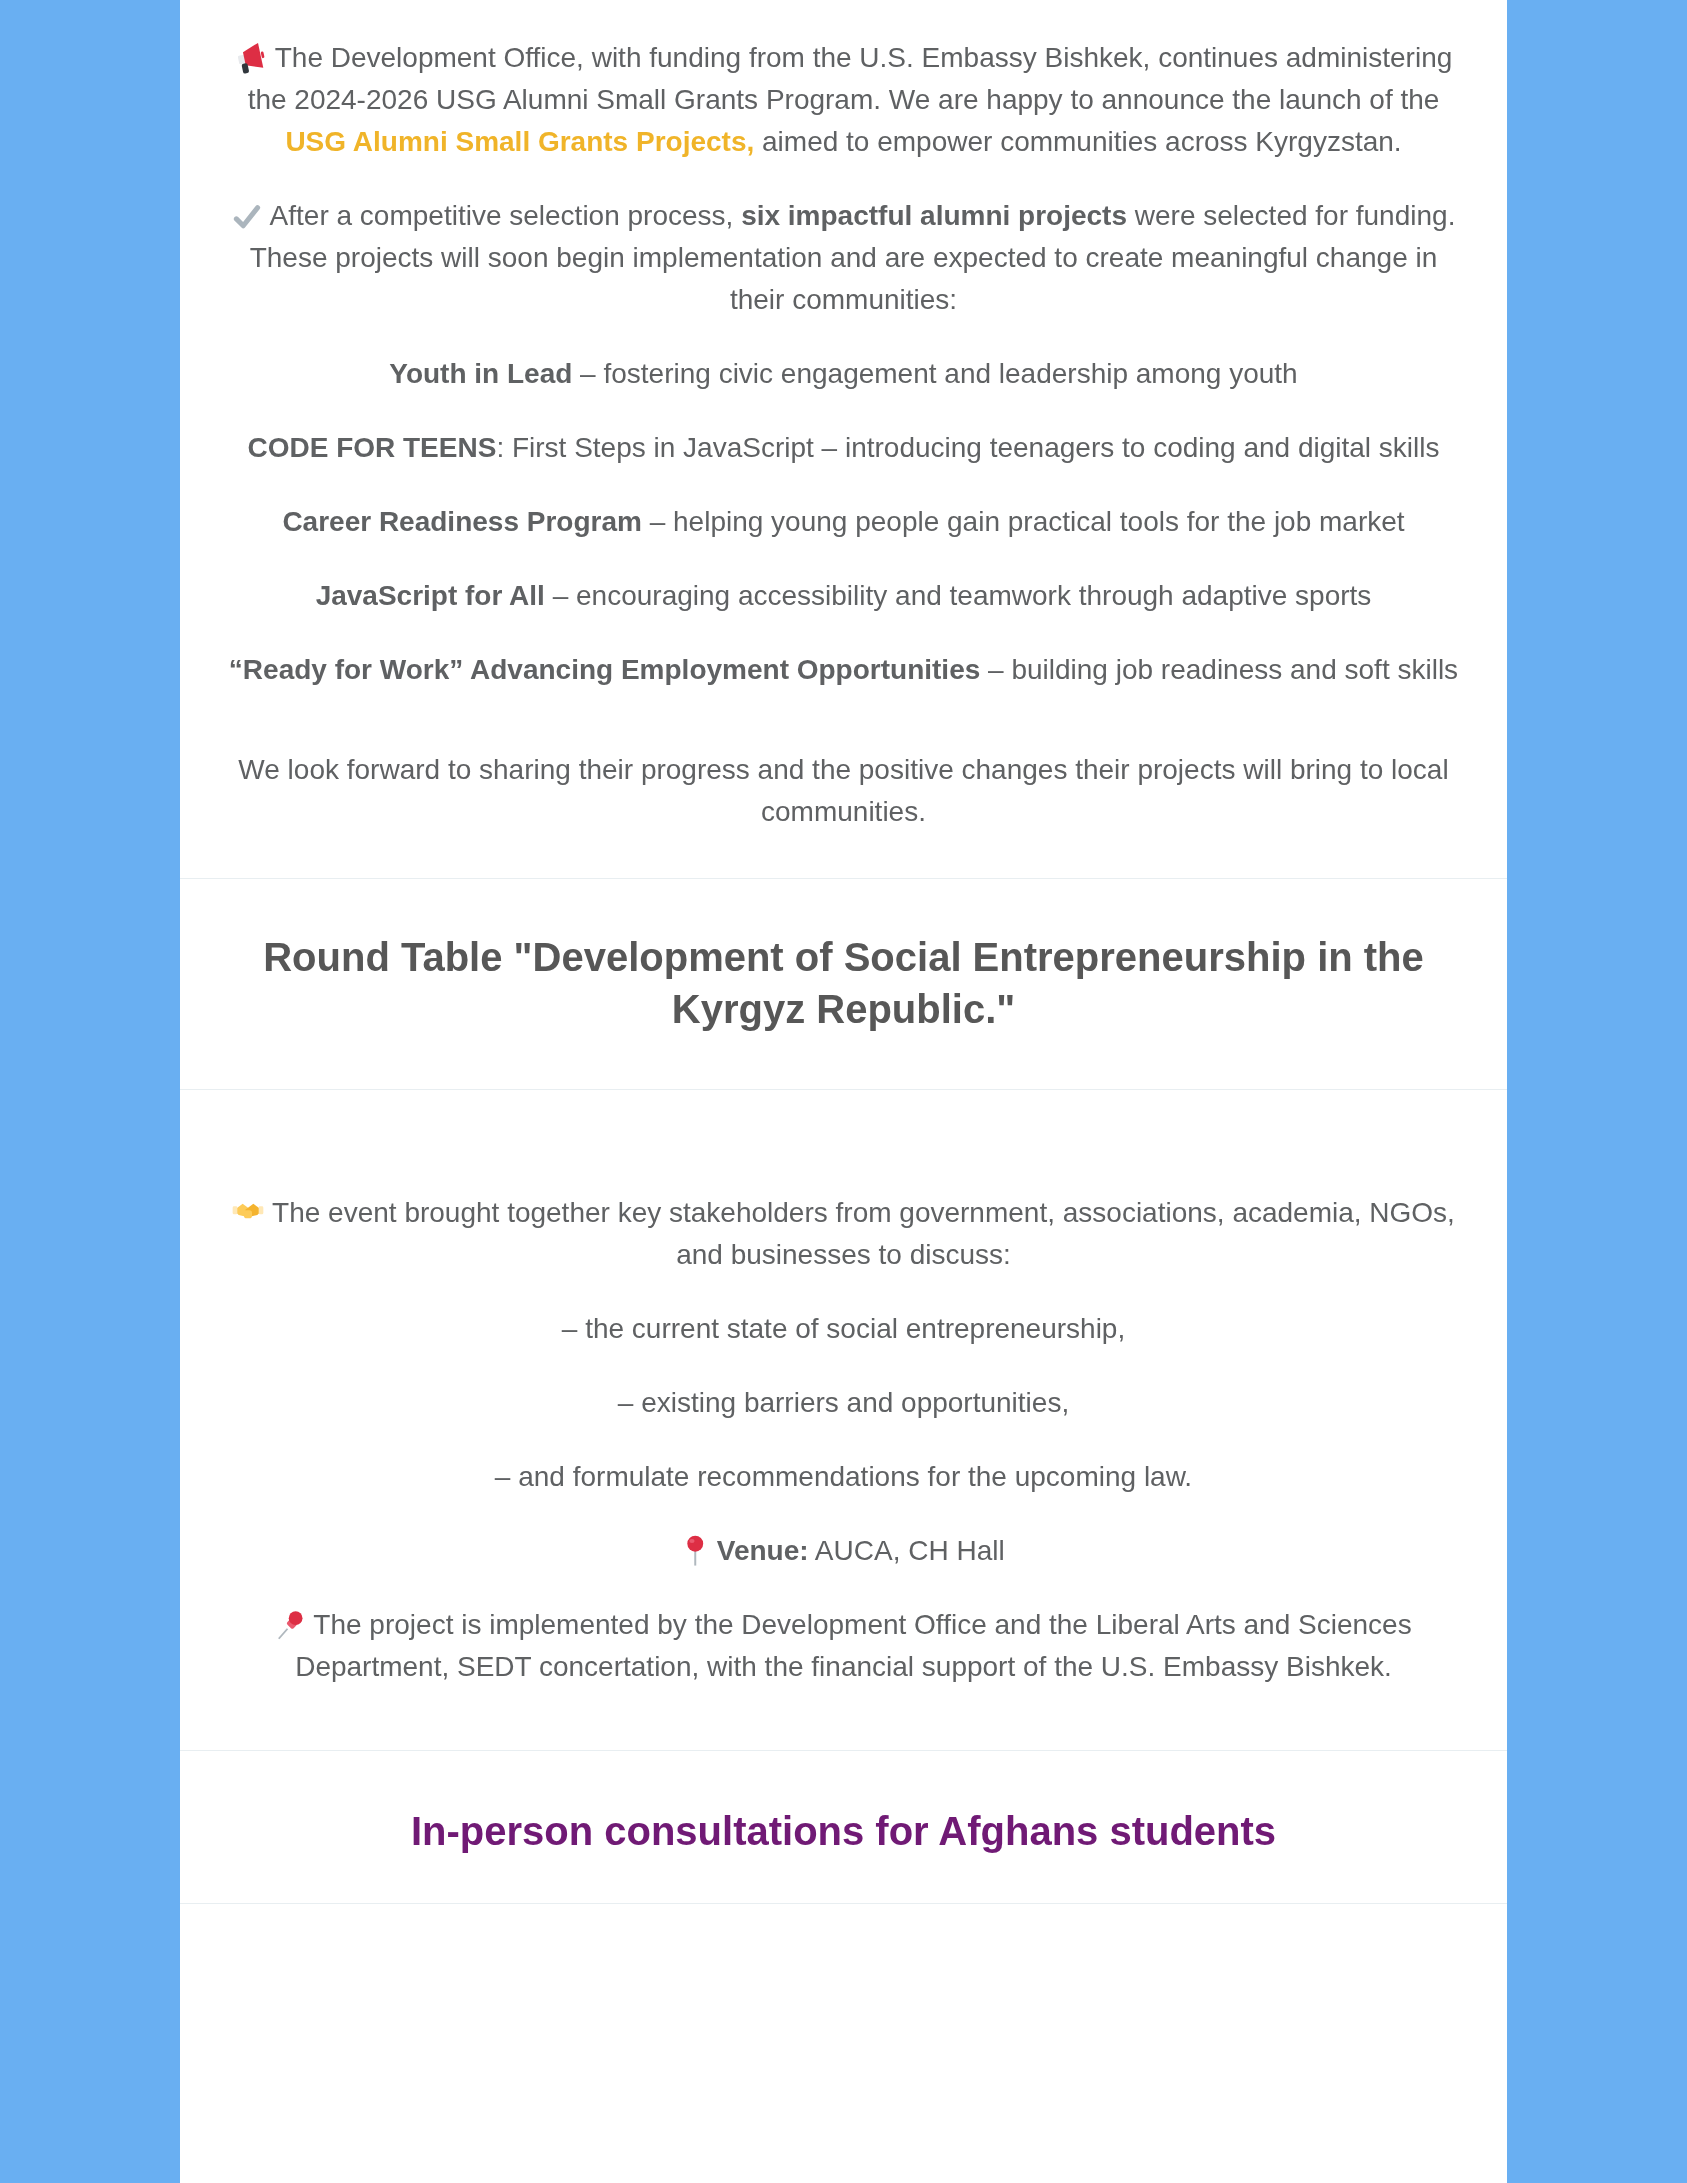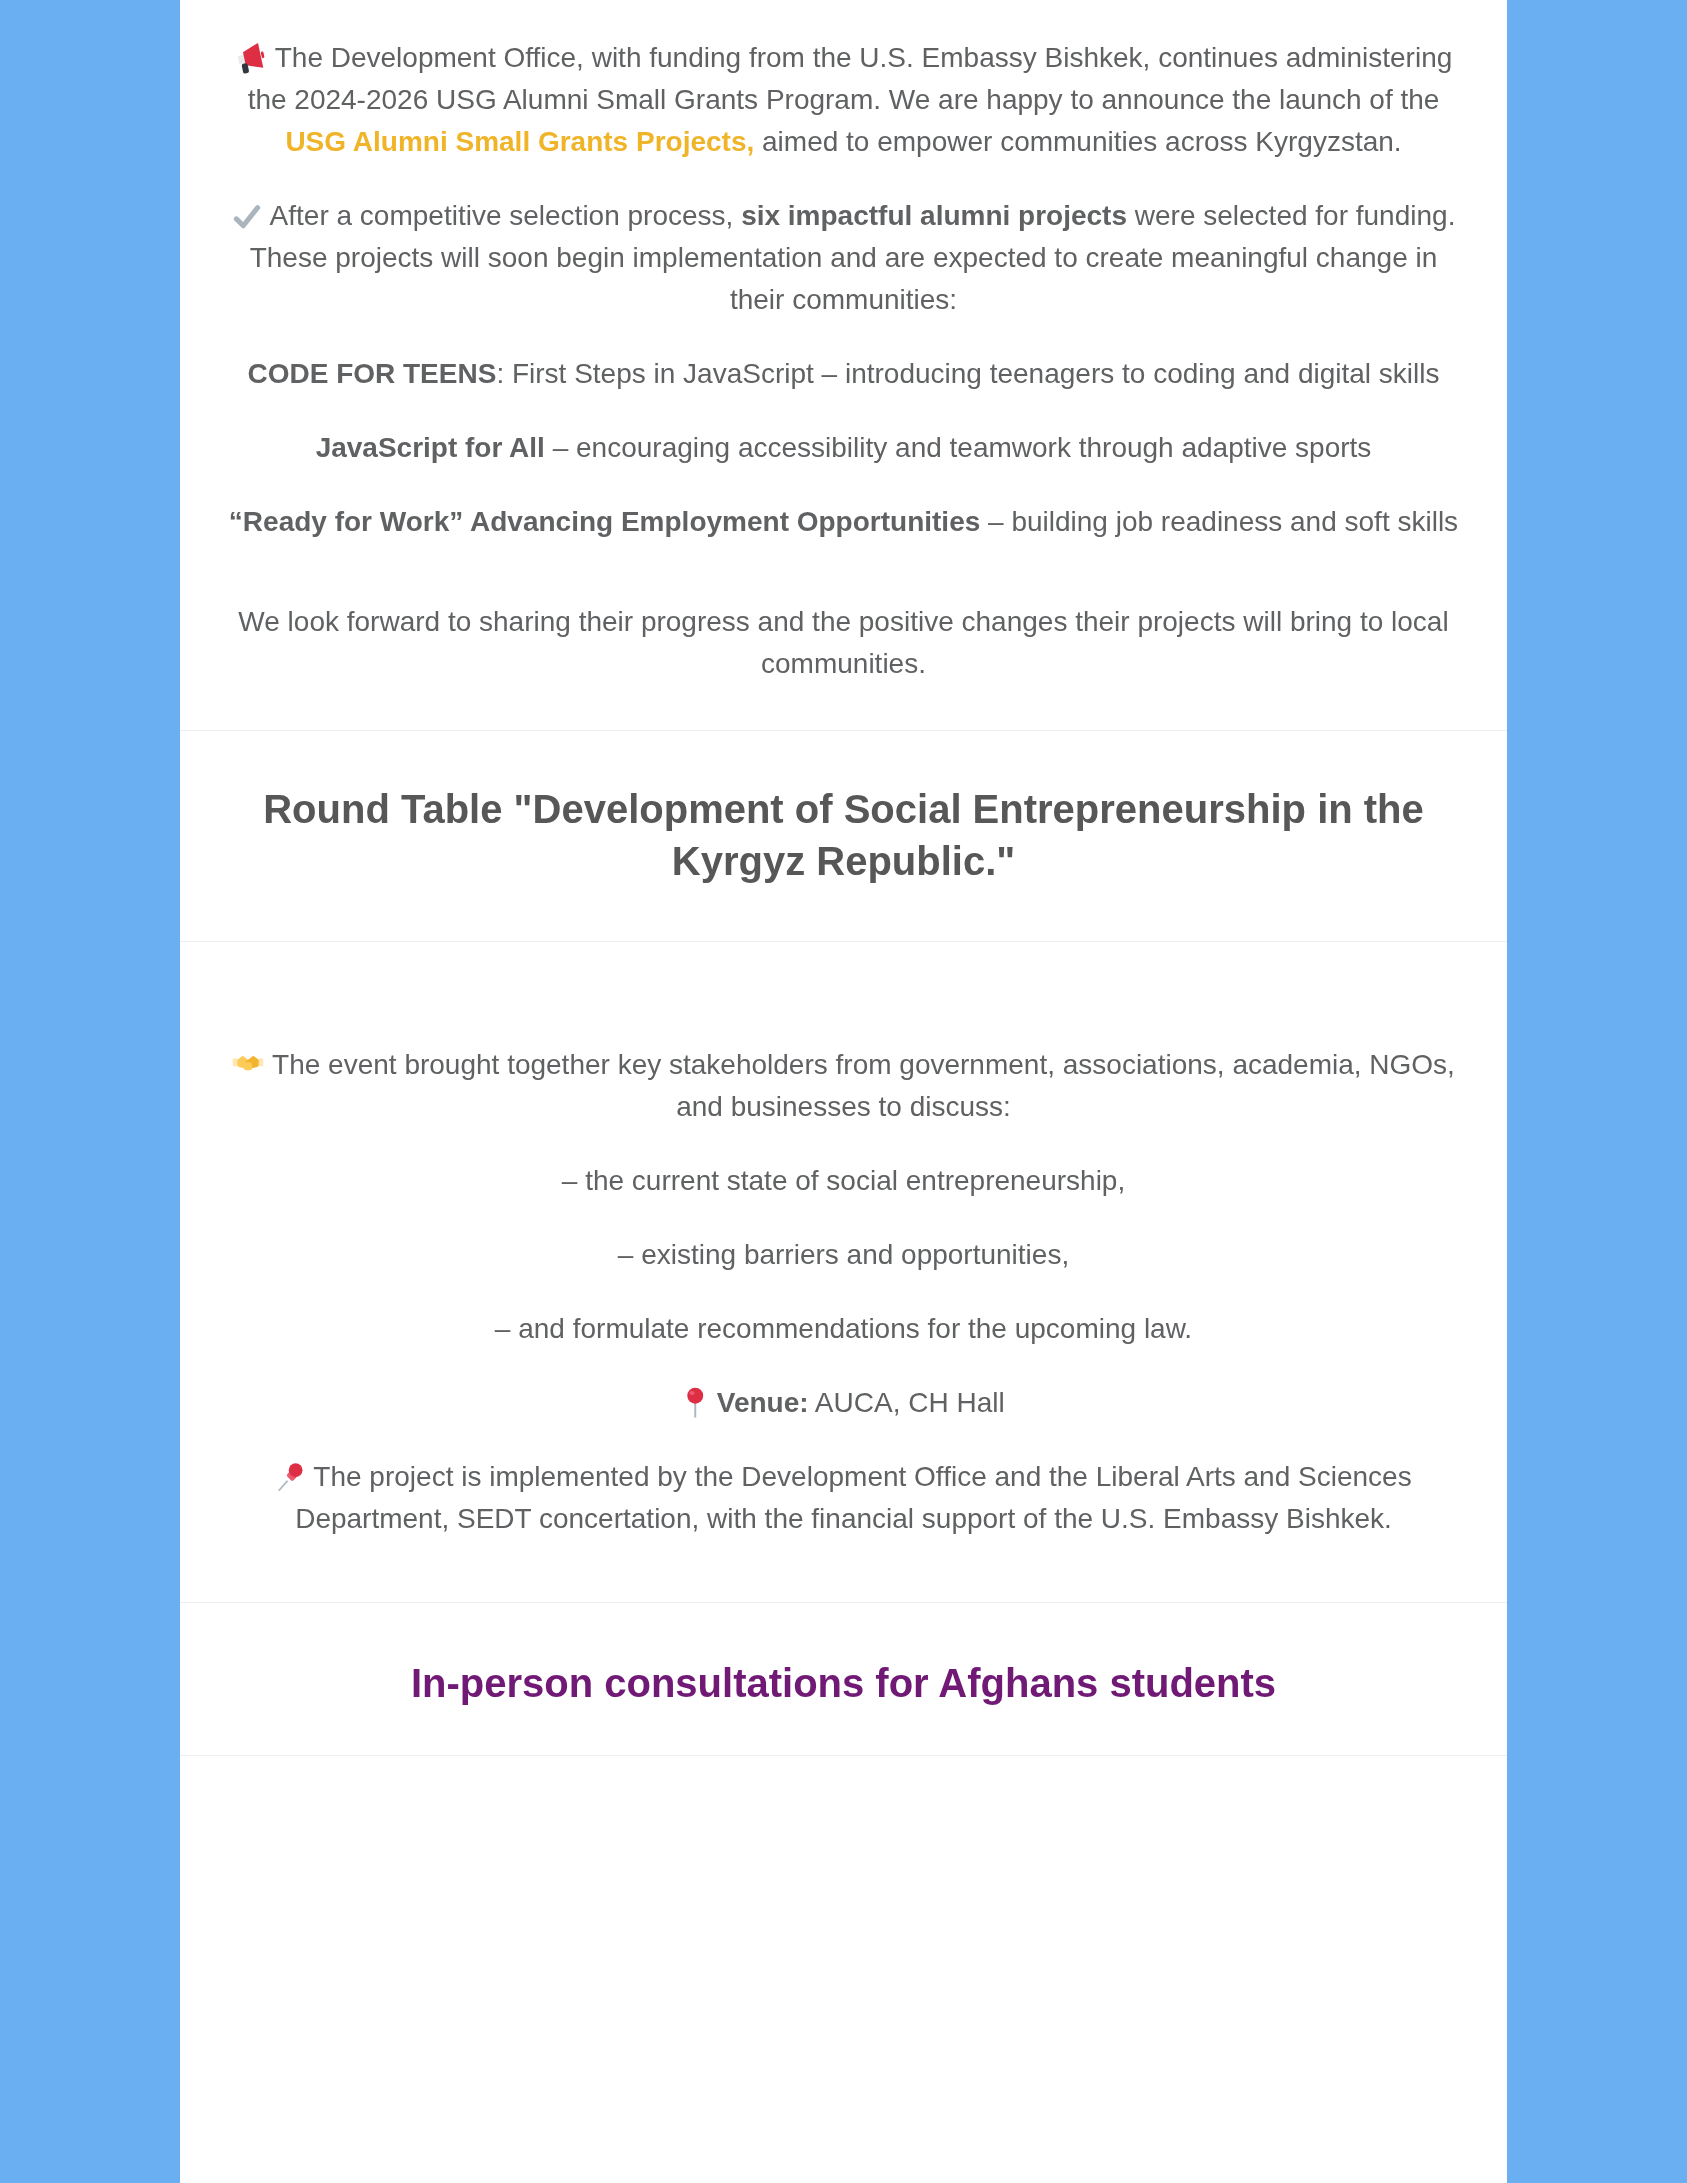--- a/index.html
+++ b/index.html
@@ -63,21 +63,23 @@
             </g>
           </svg></span><span>The Development Office, with funding from the U.S. Embassy Bishkek, continues administering the 2024-2026 USG Alumni Small Grants Program. We are happy to announce the launch of the </span><span class="yellow">USG Alumni Small Grants Projects,</span><span> aimed to empower communities across Kyrgyzstan.</span>
     </p>
 
     <p class="body">
       <span class="icon"><svg width="30" height="30" viewBox="0 0 48 48">
             <path d="M7 27 L18 38 L41 9" stroke="#ABB5BD" stroke-width="8" fill="none" stroke-linecap="round" stroke-linejoin="round"></path>
           </svg></span><span>After a competitive selection process, </span><span class="b">six impactful alumni projects</span><span> were selected for funding. These projects will soon begin implementation and are expected to create meaningful change in their communities:</span>
     </p>
 
+    <p class="body"><span class="b">Youth in Lead</span><span> – fostering civic engagement and leadership among youth</span></p>
     <p class="body"><span class="b">CODE FOR TEENS</span><span>: First Steps in JavaScript – introducing teenagers to coding and digital skills</span></p>
+    <p class="body"><span class="b">Career Readiness Program</span><span> – helping young people gain practical tools for the job market</span></p>
     <p class="body"><span class="b">JavaScript for All</span><span> – encouraging accessibility and teamwork through adaptive sports</span></p>
     <p class="body"><span class="b">“Ready for Work” Advancing Employment Opportunities</span><span> – building job readiness and soft skills</span></p>
 
     <p class="body closing">We look forward to sharing their progress and the positive changes their projects will bring to local communities.</p>
   </section>
 
   <hr class="divider">
 
   <section class="sec-roundtable-heading">
     <h2 class="roundtable">Round Table "Development of Social Entrepreneurship in the Kyrgyz Republic."</h2>

